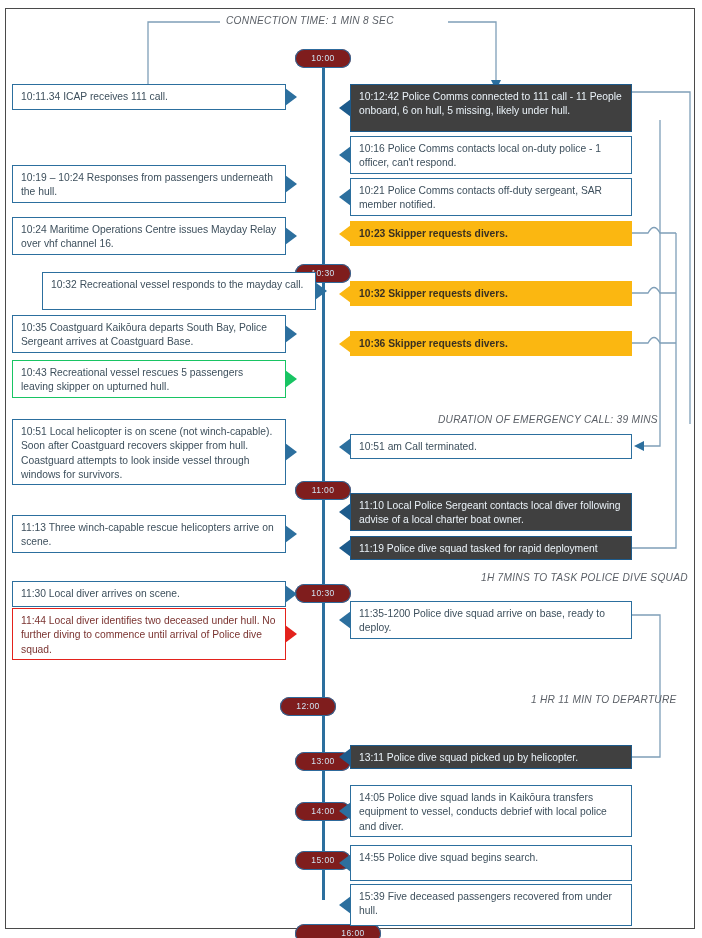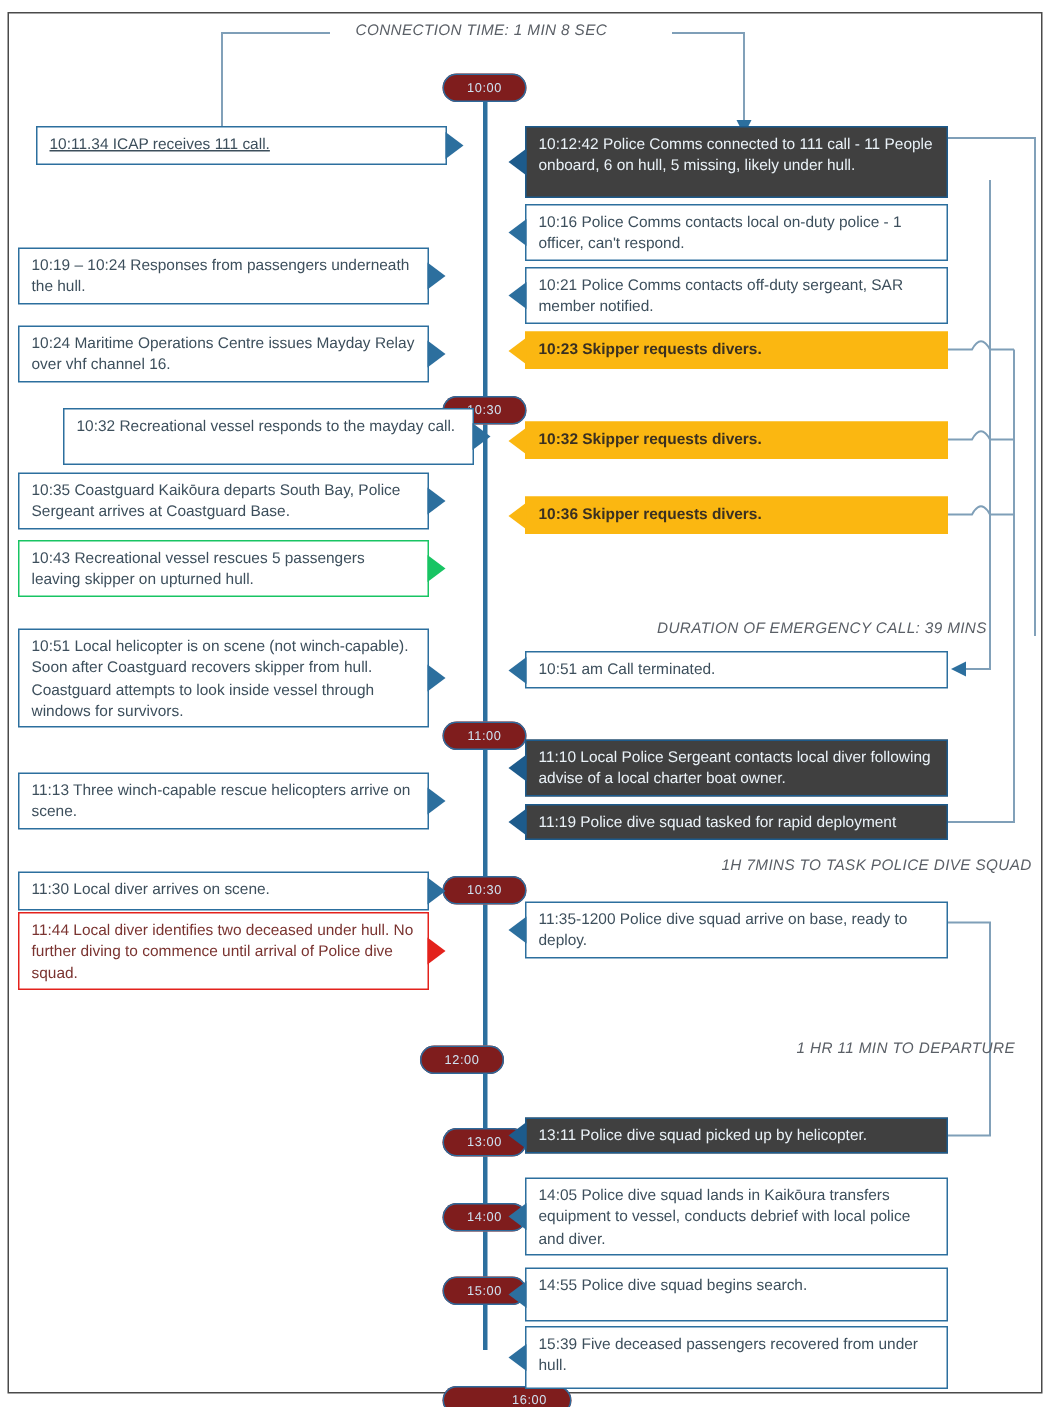--- a/index.html
+++ b/index.html
@@ -156,26 +156,26 @@
   <div class="pill" style="left:295px;top:49px;">10:00</div>
   <div class="pill" style="left:295px;top:264px;">10:30</div>
   <div class="pill" style="left:295px;top:481px;">11:00</div>
   <div class="pill" style="left:295px;top:584px;">10:30</div>
   <div class="pill" style="left:280px;top:697px;">12:00</div>
   <div class="pill" style="left:295px;top:752px;">13:00</div>
   <div class="pill" style="left:295px;top:802px;">14:00</div>
   <div class="pill" style="left:295px;top:851px;">15:00</div>
   <div class="pill" style="left:295px;top:924px;padding-left:30px;">16:00</div>
 
-  <div class="anno top" style="left:233px;top:15px;">CONNECTION TIME: 1 MIN 8 SEC</div>
+  <div class="anno top" style="left:222px;top:15px;">CONNECTION TIME: 1 MIN 8 SEC</div>
   <div class="anno" style="left:438px;top:414px;">DURATION OF EMERGENCY CALL: 39 MINS</div>
   <div class="anno" style="left:481px;top:572px;">1H 7MINS TO TASK POLICE DIVE SQUAD</div>
   <div class="anno" style="left:531px;top:694px;">1 HR 11 MIN TO DEPARTURE</div>
 
-  <div class="box lbox" style="left:24px;top:84px;width:274px;height:26px;text-decoration:underline;">
+  <div class="box lbox" style="left:12px;top:84px;width:274px;height:26px;">
     <span class="pt">10:11.34 ICAP receives 111 call.</span>
     <span class="tail-r"></span>
   </div>
 
   <div class="box lbox" style="left:12px;top:165px;width:274px;height:38px;">
     <span class="pt">10:19 – 10:24 Responses from passengers underneath the hull.</span>
     <span class="tail-r"></span>
   </div>
 
   <div class="box lbox" style="left:12px;top:217px;width:274px;height:38px;">

